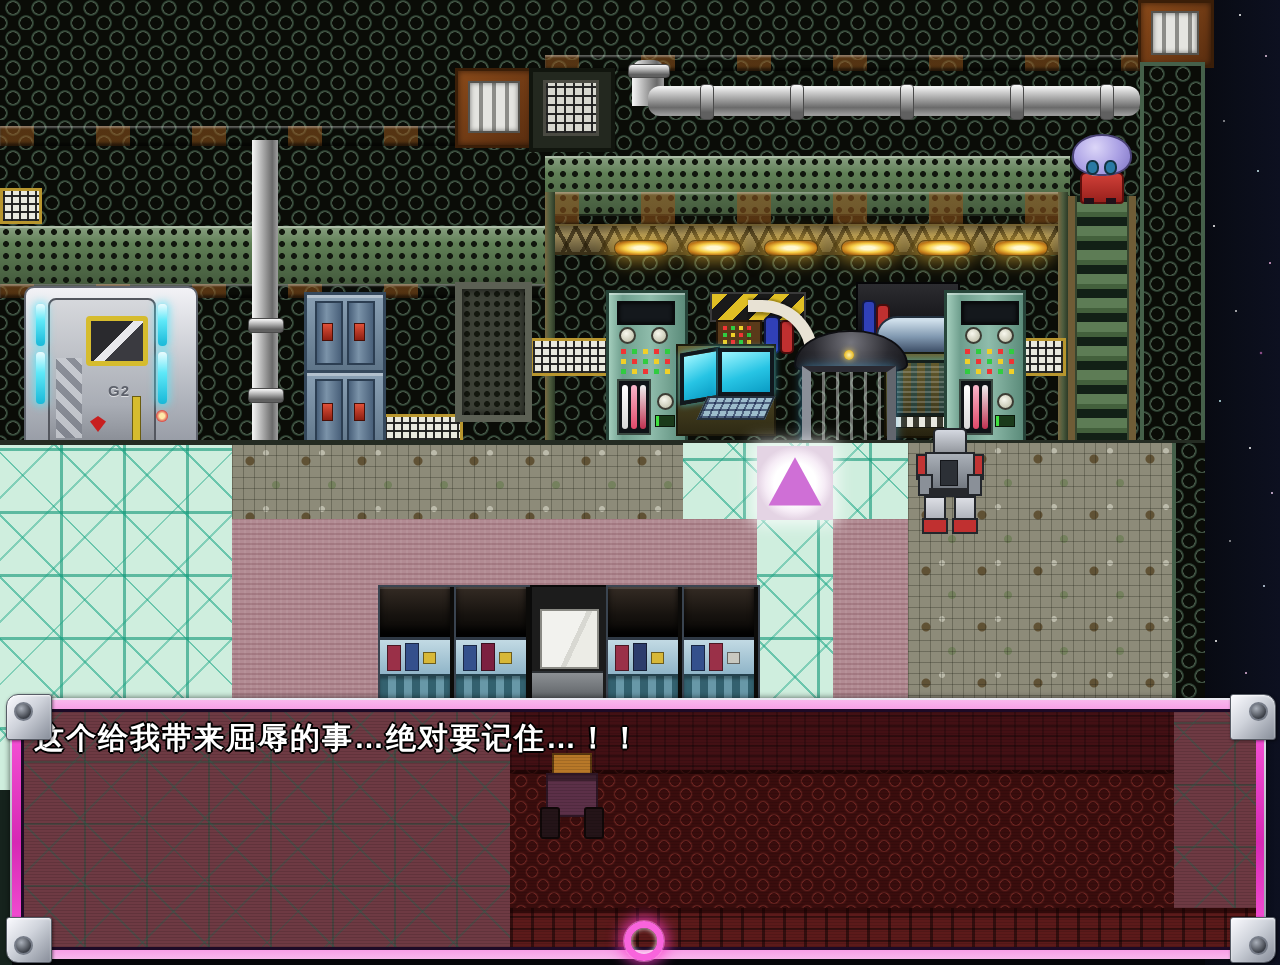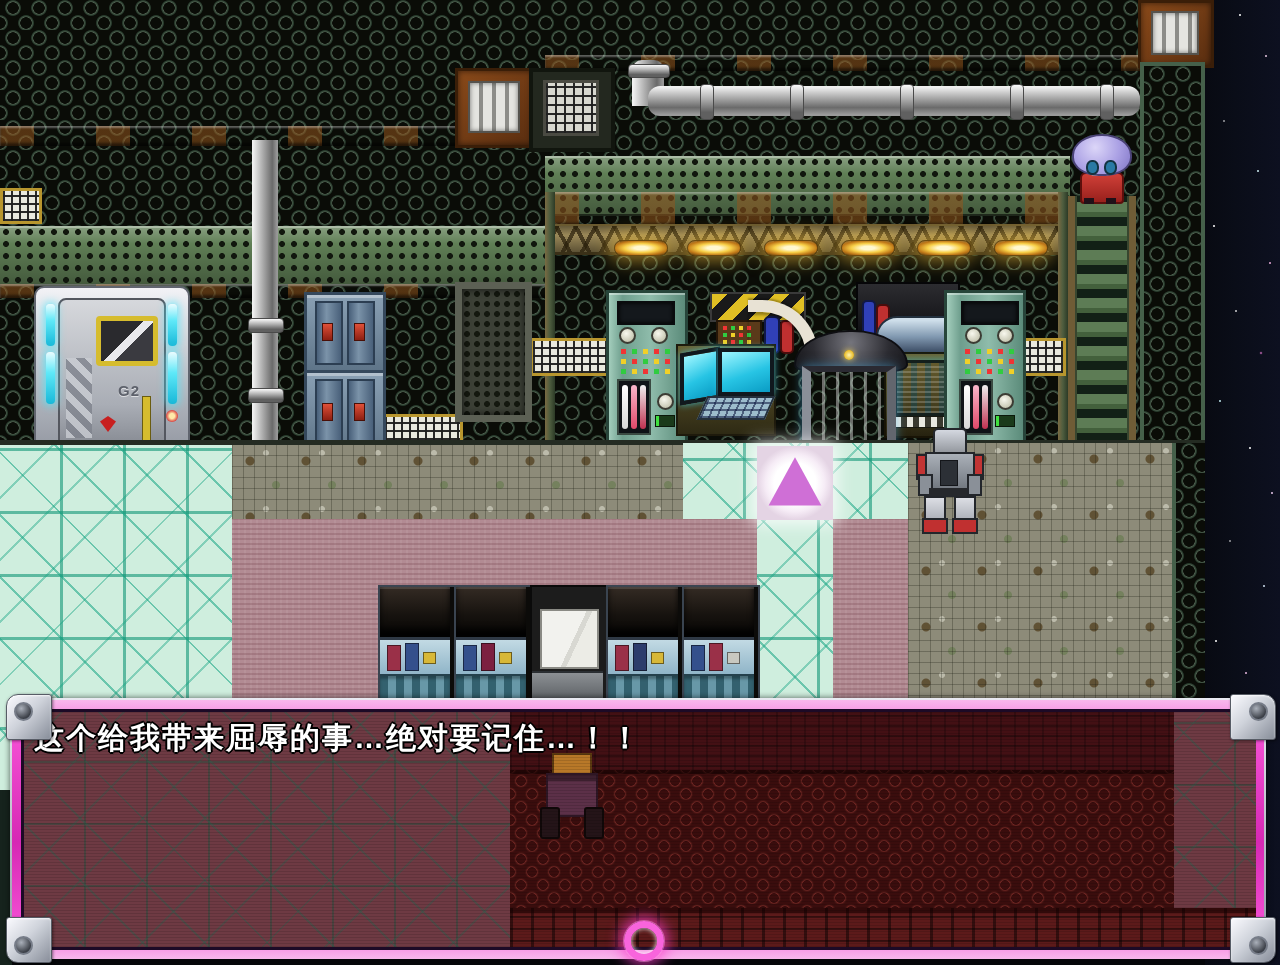--- a/index.html
+++ b/index.html
@@ -237,21 +237,21 @@
     </div>
     <div class="abs crate" style="left:304px;top:370px;width:76px;height:78px;">
       <div class="pl" style="left:8px;"></div>
       <div class="pl" style="left:40px;"></div>
       <div class="hd" style="left:15px;top:30px;"></div>
       <div class="hd" style="left:47px;top:30px;"></div>
     </div>
 
     <div class="abs rivpanel" style="left:455px;top:282px;width:77px;height:140px;box-sizing:border-box;"></div>
 
-    <div class="abs doorframe" style="left:34px;top:286px;width:152px;height:172px;">
+    <div class="abs doorframe" style="left:24px;top:286px;width:152px;height:172px;padding-left:18px;">
       <div class="abs doorinner" style="left:22px;top:10px;width:104px;height:150px;">
         <div class="abs doorwin" style="left:36px;top:16px;width:52px;height:40px;"></div>
         <div class="abs hatch" style="left:6px;top:58px;width:26px;height:80px;"></div>
         <div class="abs doorlabel" style="left:58px;top:82px;">G2</div>
         <div class="abs emblem" style="left:40px;top:116px;width:16px;height:16px;"></div>
         <div class="abs" style="left:82px;top:96px;width:7px;height:44px;background:#d6bc2e;border:1px solid #6a5c10;"></div>
       </div>
       <div class="abs lightbar" style="left:10px;top:16px;width:9px;height:42px;"></div>
       <div class="abs lightbar" style="left:10px;top:64px;width:9px;height:52px;"></div>
       <div class="abs lightbar" style="left:132px;top:16px;width:9px;height:42px;"></div>

